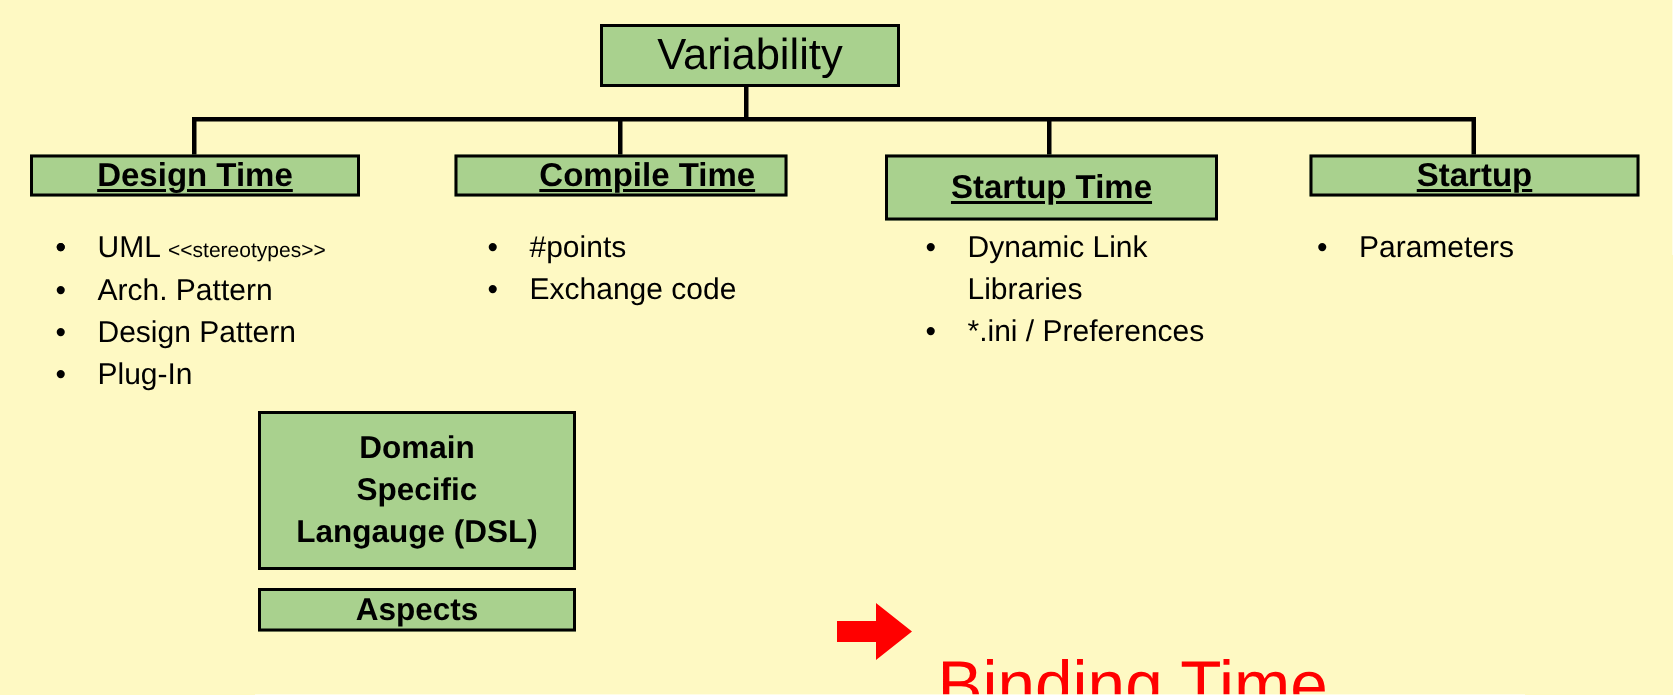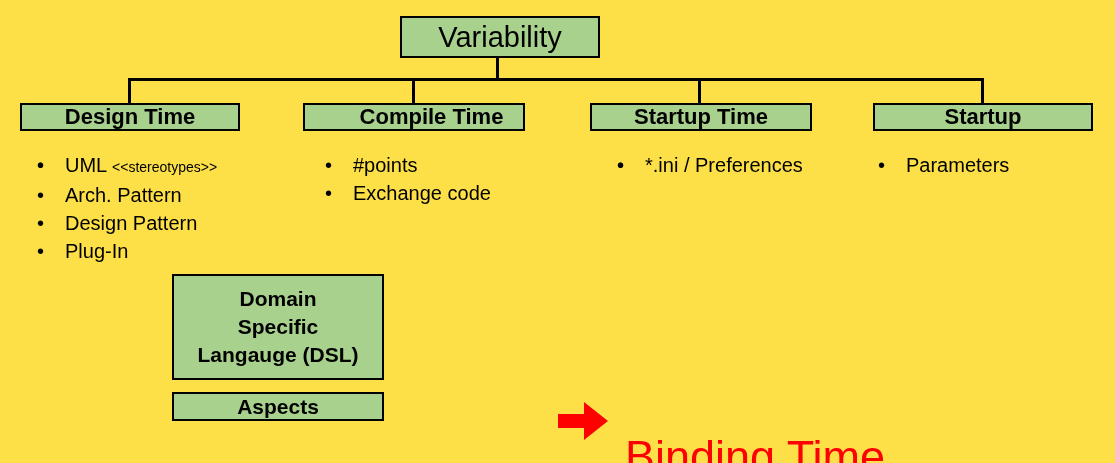--- a/index.html
+++ b/index.html
@@ -1,26 +1,26 @@
 <!DOCTYPE html>
 <html><head>
 <meta charset="utf-8">
 <style>
   html, body { margin:0; padding:0; background:#fff; }
   .canvas {
-    position:relative; width:1115px; height:463px; background:#fde047;
+    position:relative; width:1115px; height:463px; background:#fef9c3;
     font-family:"Liberation Sans", sans-serif; color:#000; overflow:hidden;
   }
   .gbox {
     position:absolute; background:#a9d18e; border:2px solid #000000;
     box-sizing:border-box; display:flex; align-items:center; justify-content:center;
     text-align:center;
   }
   .root-box { font-size:29px; font-weight:400; }
-  .hdr-box  { font-size:22px; font-weight:700; }
+  .hdr-box  { font-size:22px; font-weight:700;text-decoration:underline; }
   .dsl-box  { font-size:21px; font-weight:700; line-height:28px; white-space:pre-line; }
   .asp-box  { font-size:21px; font-weight:700; }
   .cline { position:absolute; background:#000000; }
   .blist { position:absolute; margin:0; padding:0; list-style:none; font-size:20px; }
   .blist li { position:relative; padding-left:35px; line-height:28px; }
   .blist li .bullet {
     position:absolute; left:7px; top:0; font-size:20px; line-height:28px;
   }
   .small-suffix { font-size:14px; }
   .wrap-item { max-width:190px; }
@@ -38,21 +38,21 @@
 
   <div class="cline" style="left:496px; top:57px; width:3px; height:22px;"></div>
   <div class="cline" style="left:128px; top:78px; width:856px; height:3px;"></div>
   <div class="cline" style="left:128px; top:78px; width:3px; height:27px;"></div>
   <div class="cline" style="left:412px; top:78px; width:3px; height:27px;"></div>
   <div class="cline" style="left:698px; top:78px; width:3px; height:27px;"></div>
   <div class="cline" style="left:981px; top:78px; width:3px; height:27px;"></div>
 
   <div class="gbox hdr-box" style="left:20px; top:103px; width:220px; height:28px;">Design Time</div>
   <div class="gbox hdr-box" style="left:303px; top:103px; width:222px; height:28px;padding-left:35px;">Compile Time</div>
-  <div class="gbox hdr-box" style="left:590px; top:103px; width:222px; height:28px;">Startup Time</div>
+  <div class="gbox hdr-box" style="left:590px; top:103px; width:222px; height:44px;">Startup Time</div>
   <div class="gbox hdr-box" style="left:873px; top:103px; width:220px; height:28px;">Startup</div>
 
   <ul class="blist" style="left:30px; top:151px;">
     <li>
       <span class="bullet">•</span>
     </li>
     <li>
       <span class="bullet">•</span>
       <span>UML</span>
       <span class="small-suffix">&lt;&lt;stereotypes&gt;&gt;</span>
@@ -78,20 +78,21 @@
     </li>
     <li>
       <span class="bullet">•</span>
       <span>Exchange code</span>
     </li>
   </ul>
 
   <ul class="blist" style="left:610px; top:151px;">
     <li class="wrap-item">
       <span class="bullet">•</span>
+      <span>Dynamic Link Libraries</span>
     </li>
     <li>
       <span class="bullet">•</span>
       <span>*.ini / Preferences</span>
     </li>
   </ul>
 
   <ul class="blist" style="left:871px; top:151px;">
     <li>
       <span class="bullet">•</span>

